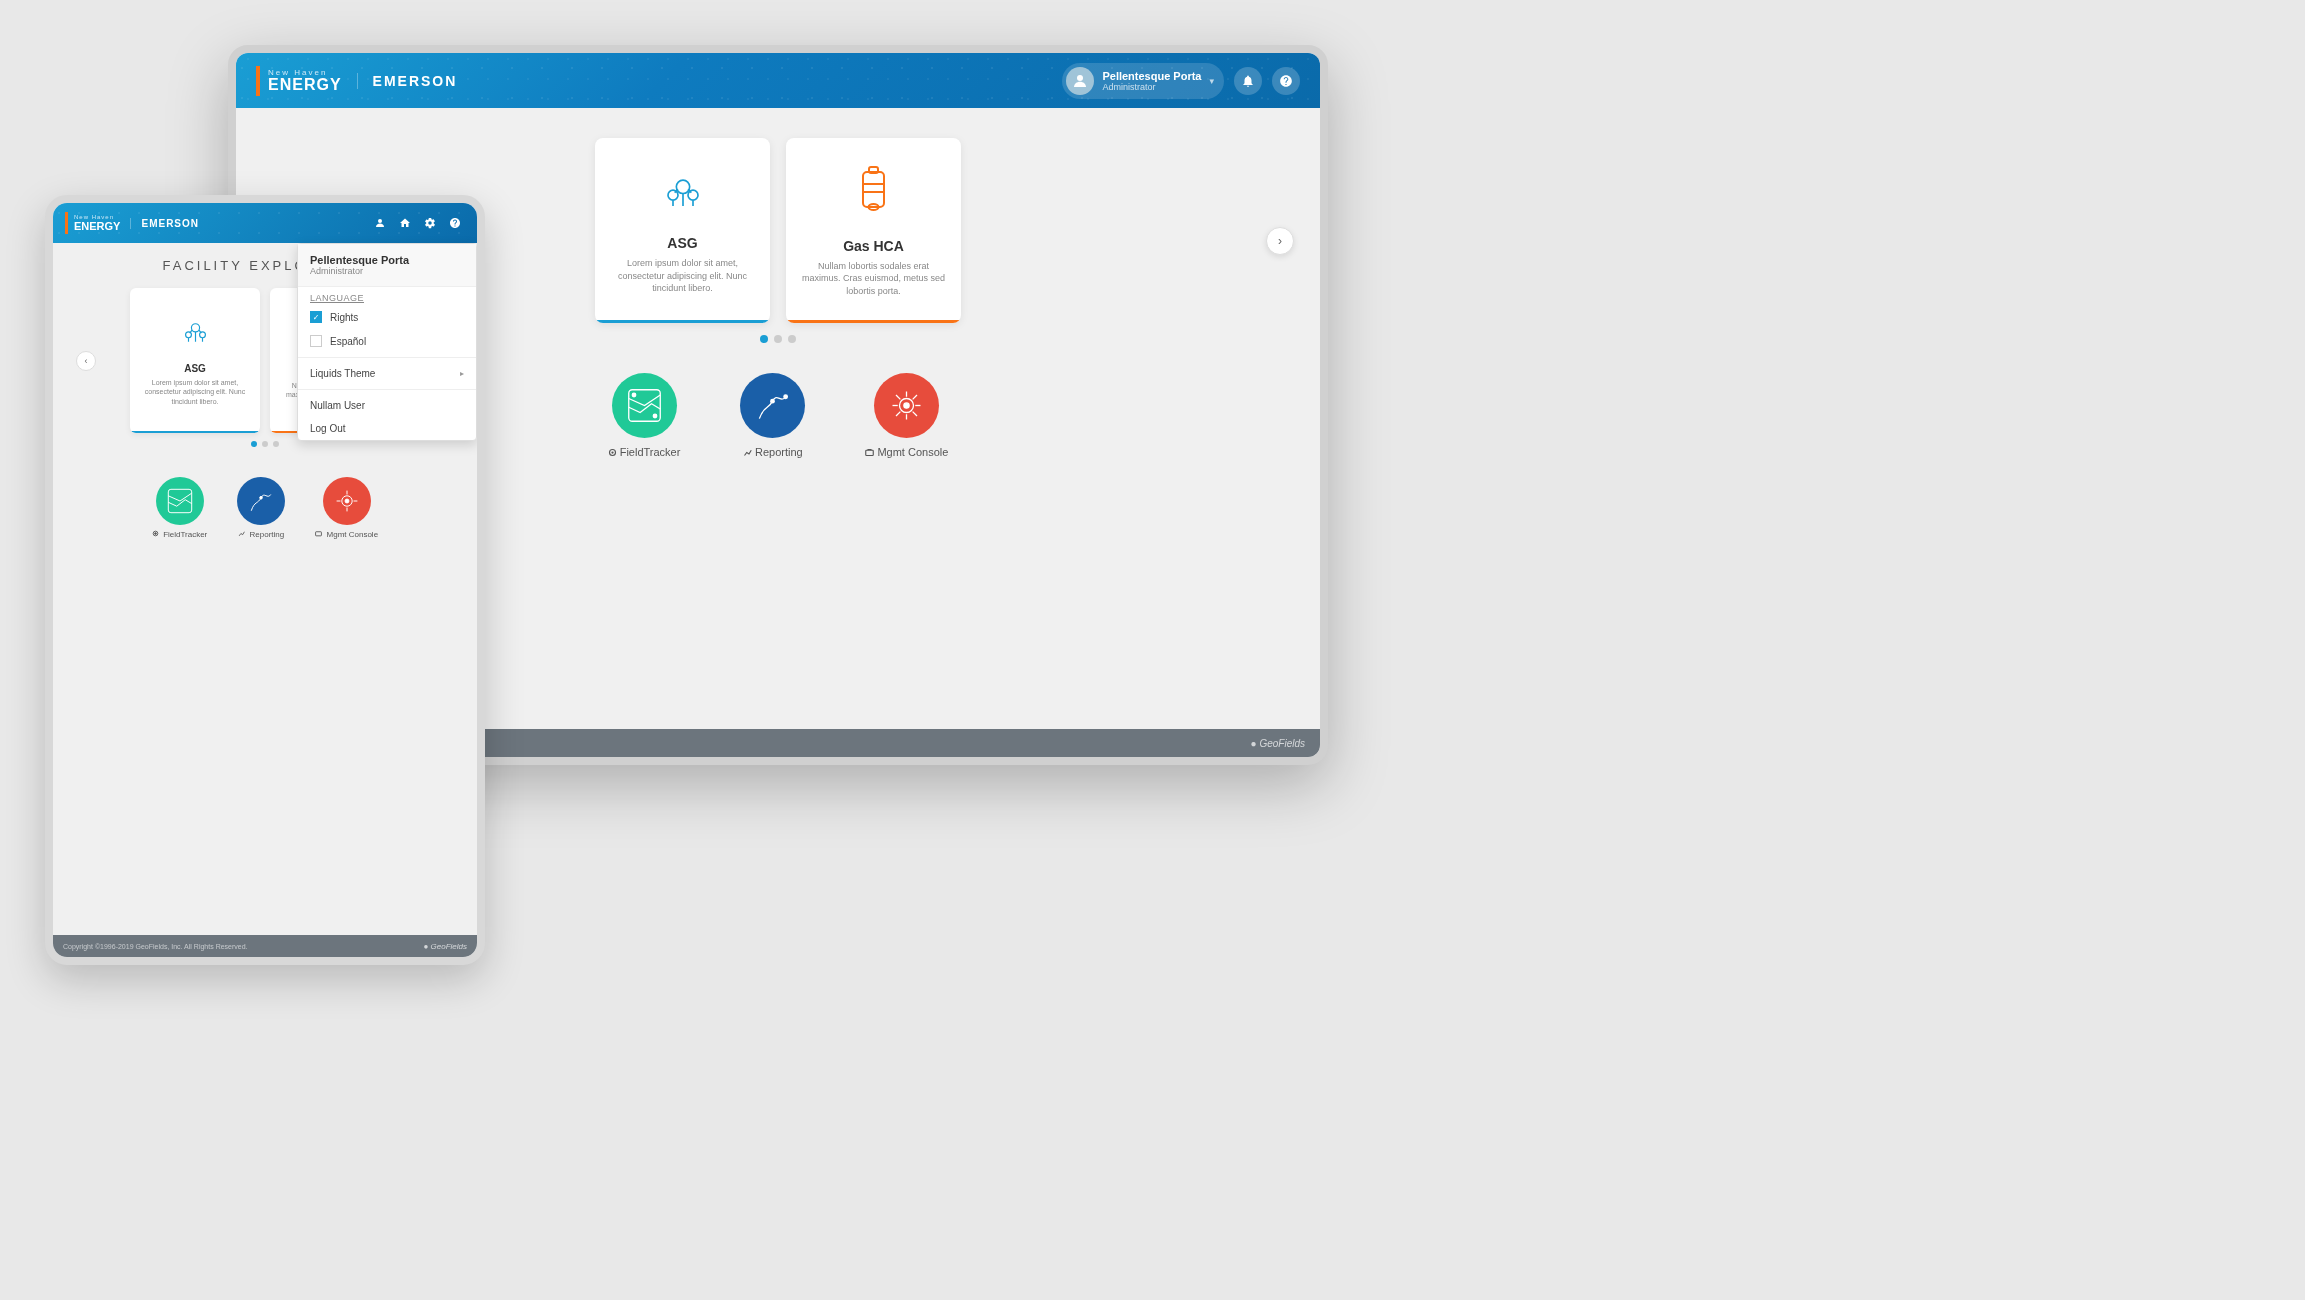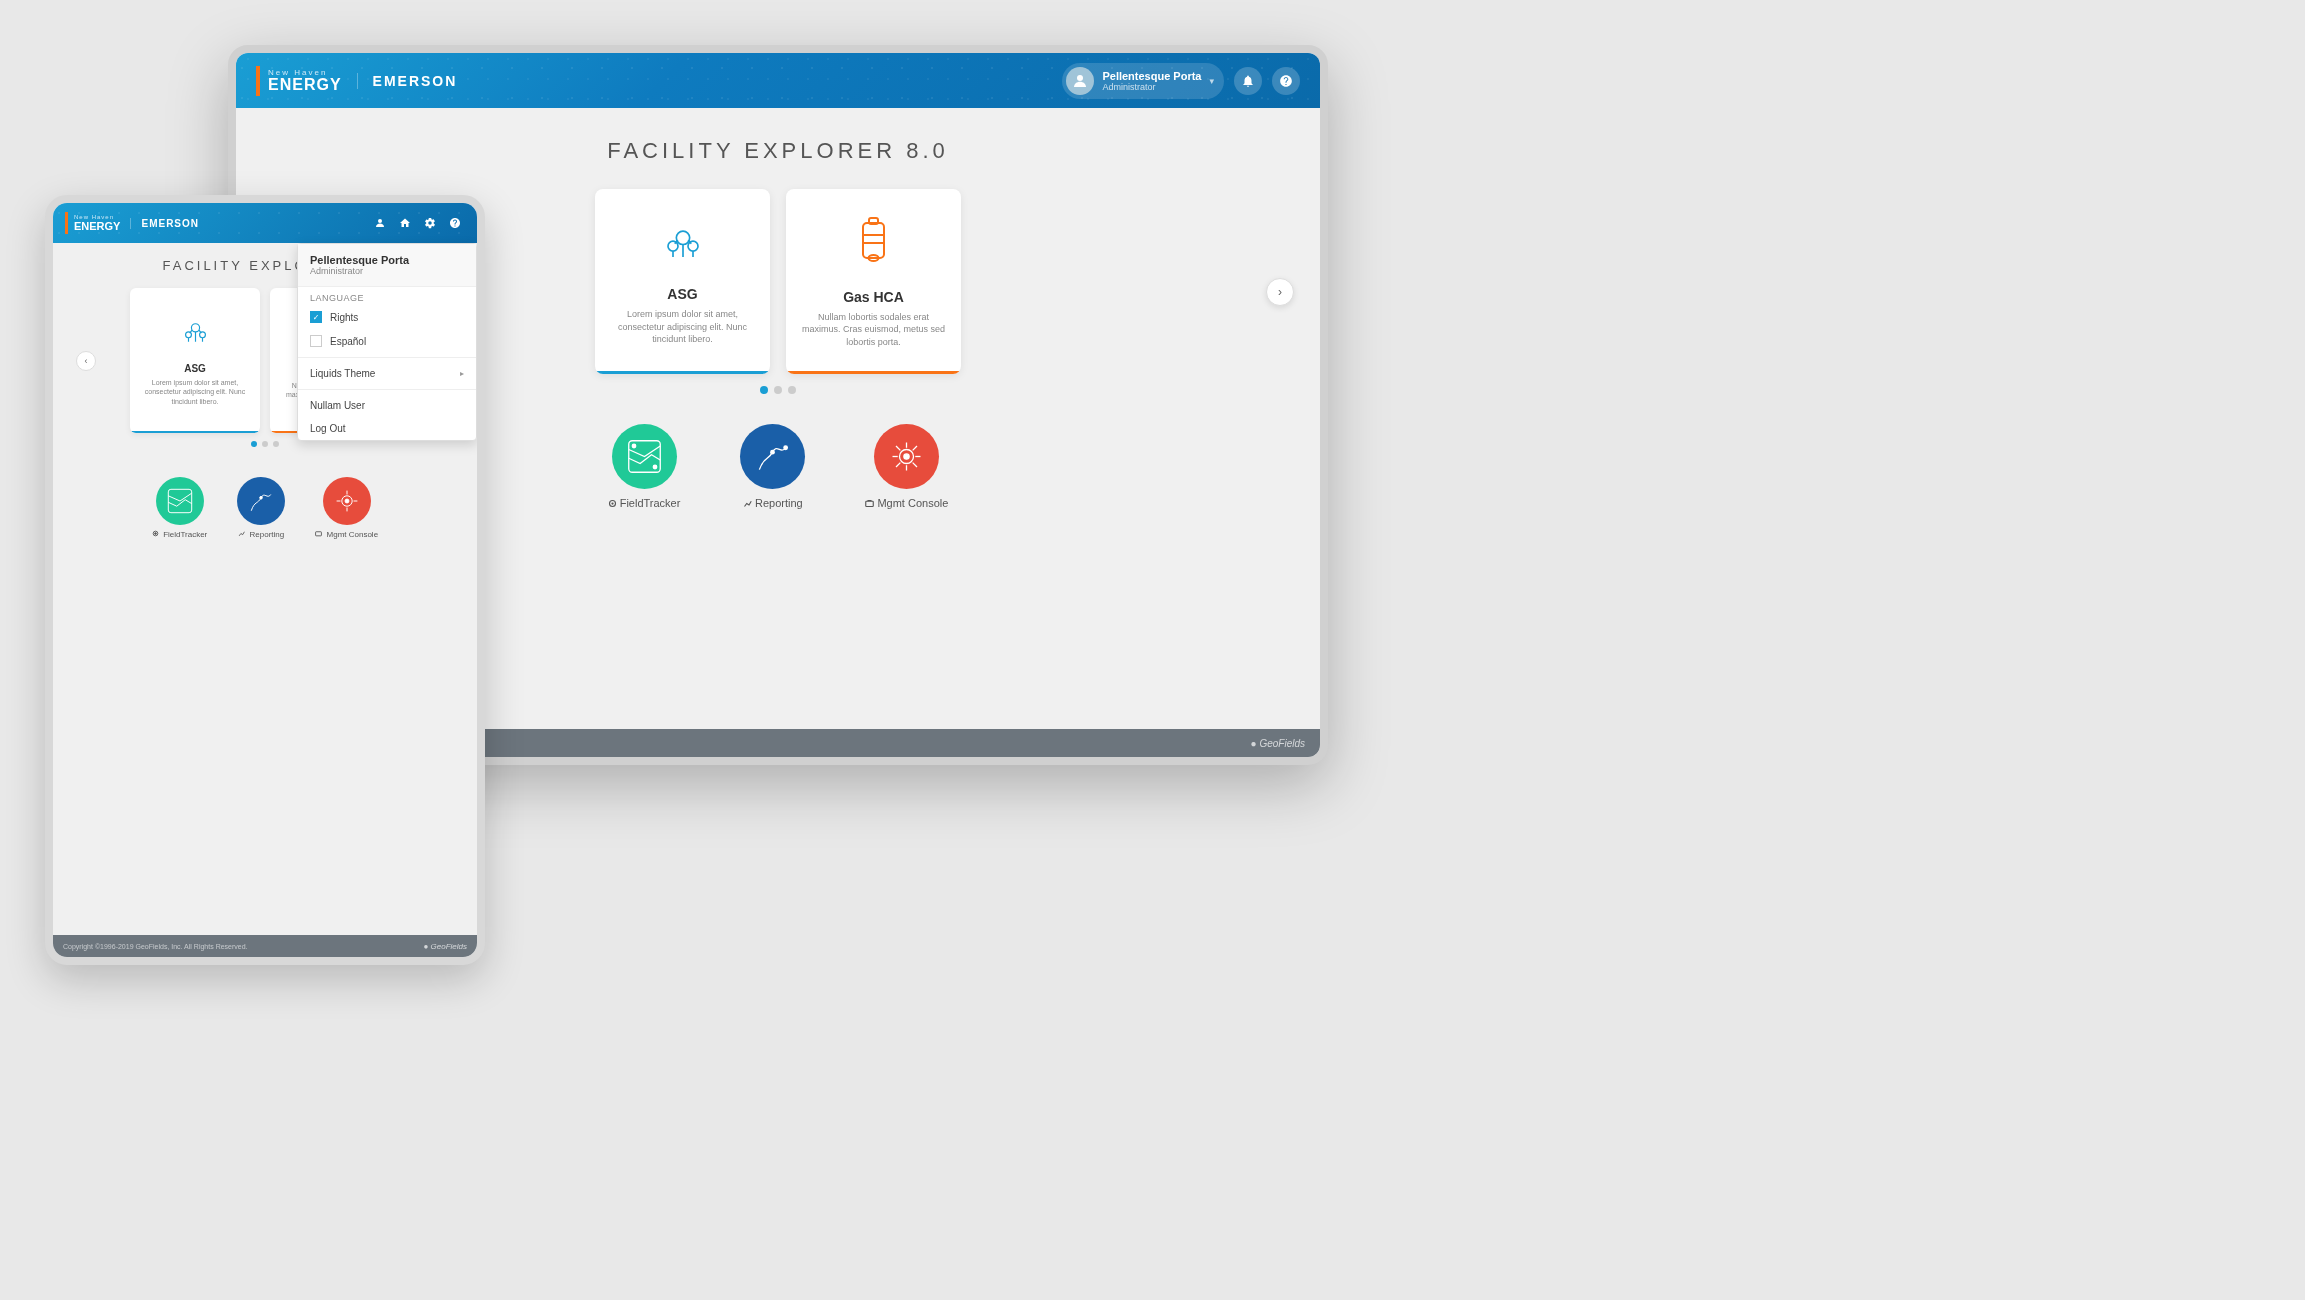--- a/index.html
+++ b/index.html
@@ -336,20 +336,21 @@
       background: #f8f8f8;
     }
     .dropdown-user-name { font-size: 11px; font-weight: 700; color: #333; }
     .dropdown-user-role { font-size: 9px; color: #888; }
     .dropdown-section-label {
       font-size: 9px;
       color: #888;
       padding: 6px 12px 2px;
       text-transform: uppercase;
       letter-spacing: 0.5px;
+      text-decoration: underline;
     }
     .dropdown-item {
       padding: 6px 12px;
       font-size: 10px;
       color: #444;
       display: flex;
       align-items: center;
       gap: 8px;
       cursor: pointer;
     }
@@ -528,21 +529,20 @@
           </div>
           <div class="header-icon-btn">
             <svg width="14" height="14" viewBox="0 0 24 24" fill="white">
                 <path d="M12 2C6.48 2 2 6.48 2 12s4.48 10 10 10 10-4.48 10-10S17.52 2 12 2zm1 17h-2v-2h2v2zm2.07-7.75l-.9.92C13.45 12.9 13 13.5 13 15h-2v-.5c0-1.1.45-2.1 1.17-2.83l1.24-1.26c.37-.36.59-.86.59-1.41 0-1.1-.9-2-2-2s-2 .9-2 2H8c0-2.21 1.79-4 4-4s4 1.79 4 4c0 .88-.36 1.68-.93 2.25z"></path>
               </svg>
           </div>
         </div>
       </div>
 
       <div class="main-content">
-        <div class="page-title">FACILITY EXPLORER 8.0</div>
 
         <div class="cards-section">
           <div class="cards-container">
 
             <div class="app-card card-asg">
               <div class="card-icon icon-asg">
                 <svg width="50" height="50" viewBox="0 0 60 60" fill="none" stroke="#1a9ed4" stroke-width="2">
                   <circle cx="30" cy="25" r="8"></circle>
                   <circle cx="18" cy="35" r="6"></circle>
                   <circle cx="42" cy="35" r="6"></circle>

